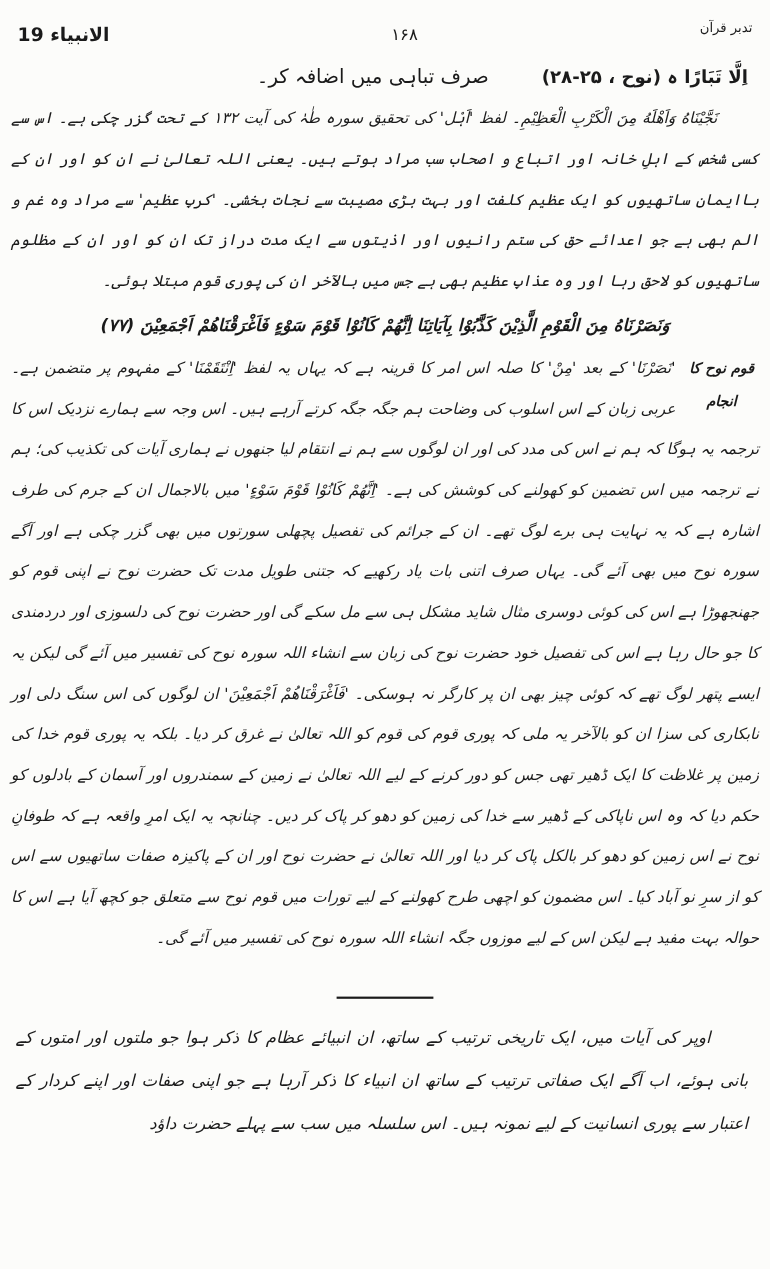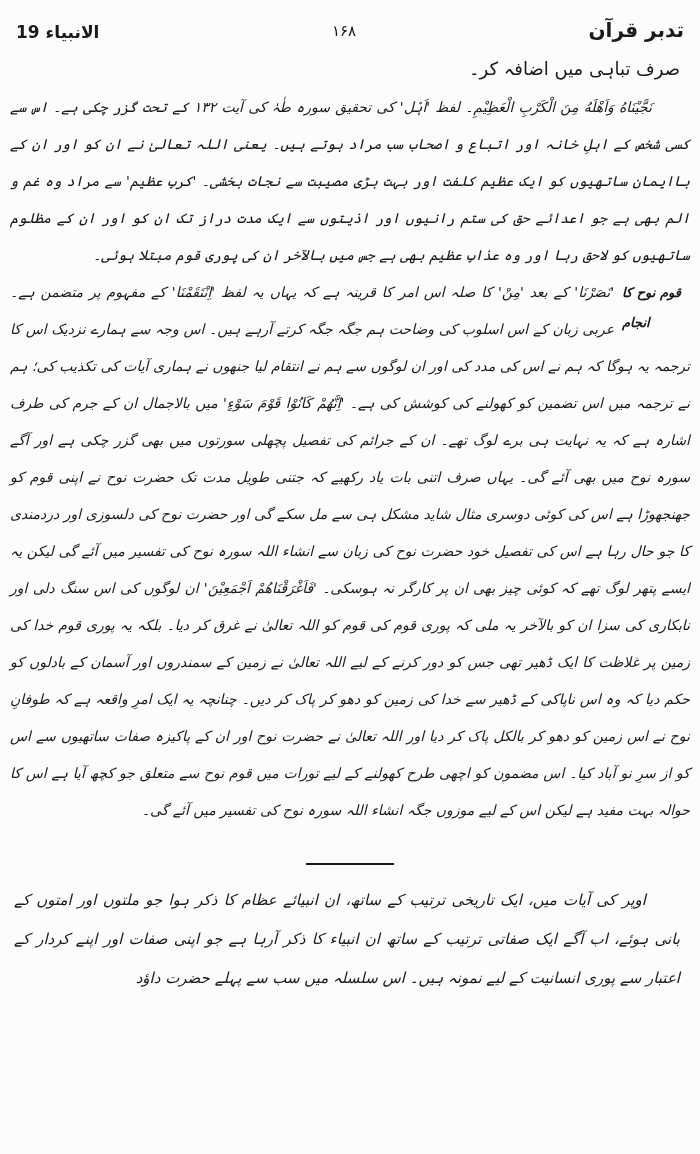--- a/index.html
+++ b/index.html
@@ -21,22 +21,22 @@
     background: #fcfcfa;
   }
   
   .header-row {
     display: flex;
     justify-content: space-between;
     align-items: flex-start;
     padding: 0 8px;
   }
   .book-title {
-    font-size: 20px;
-    font-weight: bold;
+    font-size: 12px;
+    font-weight: normal;
     margin-top: 0;
   }
   .page-number {
     font-size: 15px;
     letter-spacing: 2px;
     margin-top: 4px;
   }
   .surah-ref {
     font-size: 17px;
     font-weight: bold;
@@ -76,21 +76,21 @@
   }
   .para-2-block { position: relative; }
   .margin-note {
     float: right;
     width: 68px;
     margin-left: 8px;
     padding-top: 4px;
     font-size: 13px;
     font-weight: bold;
     line-height: 30px;
-    text-align: left;
+    text-align: center;
   }
   
   .section-heading {
     display: flex;
     justify-content: center;
     align-items: center;
     gap: 16px;
     margin: 26px 0 16px 0;
     font-size: 23px;
     font-weight: bold;
@@ -116,27 +116,29 @@
 
 <div class="page">
 
   <div class="header-row">
     <div class="book-title">تدبر قرآن</div>
     <div class="page-number">۱۶۸</div>
     <div class="surah-ref">الانبیاء 19</div>
   </div>
 
   <div class="running-row">
+    <div class="catchword-arabic">اِلَّا تَبَارًا ہ (نوح ، ۲۵-۲۸)</div>
     <div class="catchword-translation">صرف تباہی میں اضافہ کر۔</div>
   </div>
 
   <div class="body-text">
 
     <p class="para-1">نَجَّيْنَاهُ وَاَهْلَهُ مِنَ الْكَرْبِ الْعَظِيْمِ۔ لفظ 'اَہْل' کی تحقیق سورہ طٰہٰ کی آیت ۱۳۲ کے تحت گزر چکی ہے۔ اس سے کسی شخص کے اہلِ خانہ اور اتباع و اصحاب سب مراد ہوتے ہیں۔ یعنی اللہ تعالیٰ نے ان کو اور ان کے باایمان ساتھیوں کو ایک عظیم کلفت اور بہت بڑی مصیبت سے نجات بخشی۔ 'کربِ عظیم' سے مراد وہ غم و الم بھی ہے جو اعدائے حق کی ستم رانیوں اور اذیتوں سے ایک مدت دراز تک ان کو اور ان کے مظلوم ساتھیوں کو لاحق رہا اور وہ عذابِ عظیم بھی ہے جس میں بالآخر ان کی پوری قوم مبتلا ہوئی۔</p>
 
+    <p class="verse">وَنَصَرْنَاهُ مِنَ الْقَوْمِ الَّذِيْنَ كَذَّبُوْا بِآيَاتِنَا اِنَّهُمْ كَانُوْا قَوْمَ سَوْءٍ فَاَغْرَقْنَاهُمْ اَجْمَعِيْنَ (۷۷)</p>
 
     <div class="para-2-block">
       <div class="margin-note">قوم نوح کا انجام</div>
       <p class="para-2">'نَصَرْنَا' کے بعد 'مِنْ' کا صلہ اس امر کا قرینہ ہے کہ یہاں یہ لفظ 'اِنْتَقَمْنَا' کے مفہوم پر متضمن ہے۔ عربی زبان کے اس اسلوب کی وضاحت ہم جگہ جگہ کرتے آرہے ہیں۔ اس وجہ سے ہمارے نزدیک اس کا ترجمہ یہ ہوگا کہ ہم نے اس کی مدد کی اور ان لوگوں سے ہم نے انتقام لیا جنھوں نے ہماری آیات کی تکذیب کی؛ ہم نے ترجمہ میں اس تضمین کو کھولنے کی کوشش کی ہے۔ 'اِنَّهُمْ كَانُوْا قَوْمَ سَوْءٍ' میں بالاجمال ان کے جرم کی طرف اشارہ ہے کہ یہ نہایت ہی برے لوگ تھے۔ ان کے جرائم کی تفصیل پچھلی سورتوں میں بھی گزر چکی ہے اور آگے سورہ نوح میں بھی آئے گی۔ یہاں صرف اتنی بات یاد رکھیے کہ جتنی طویل مدت تک حضرت نوح نے اپنی قوم کو جھنجھوڑا ہے اس کی کوئی دوسری مثال شاید مشکل ہی سے مل سکے گی اور حضرت نوح کی دلسوزی اور دردمندی کا جو حال رہا ہے اس کی تفصیل خود حضرت نوح کی زبان سے انشاء اللہ سورہ نوح کی تفسیر میں آئے گی لیکن یہ ایسے پتھر لوگ تھے کہ کوئی چیز بھی ان پر کارگر نہ ہوسکی۔ 'فَاَغْرَقْنَاهُمْ اَجْمَعِيْنَ' ان لوگوں کی اس سنگ دلی اور نابکاری کی سزا ان کو بالآخر یہ ملی کہ پوری قوم کی قوم کو اللہ تعالیٰ نے غرق کر دیا۔ بلکہ یہ پوری قوم خدا کی زمین پر غلاظت کا ایک ڈھیر تھی جس کو دور کرنے کے لیے اللہ تعالیٰ نے زمین کے سمندروں اور آسمان کے بادلوں کو حکم دیا کہ وہ اس ناپاکی کے ڈھیر سے خدا کی زمین کو دھو کر پاک کر دیں۔ چنانچہ یہ ایک امرِ واقعہ ہے کہ طوفانِ نوح نے اس زمین کو دھو کر بالکل پاک کر دیا اور اللہ تعالیٰ نے حضرت نوح اور ان کے پاکیزہ صفات ساتھیوں سے اس کو از سرِ نو آباد کیا۔ اس مضمون کو اچھی طرح کھولنے کے لیے تورات میں قوم نوح سے متعلق جو کچھ آیا ہے اس کا حوالہ بہت مفید ہے لیکن اس کے لیے موزوں جگہ انشاء اللہ سورہ نوح کی تفسیر میں آئے گی۔</p>
     </div>
 
     <div class="section-heading">
       <span class="heading-rule"></span>
     </div>
 

